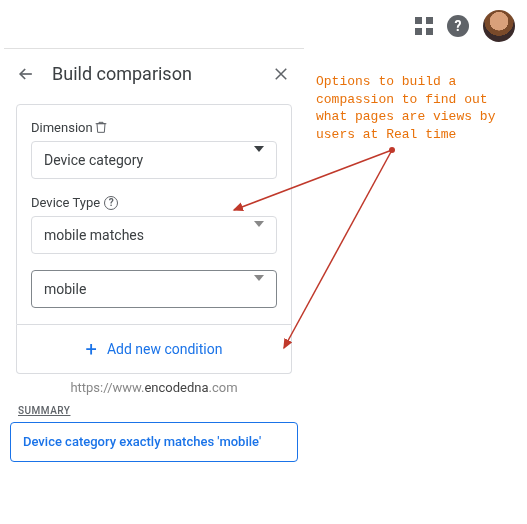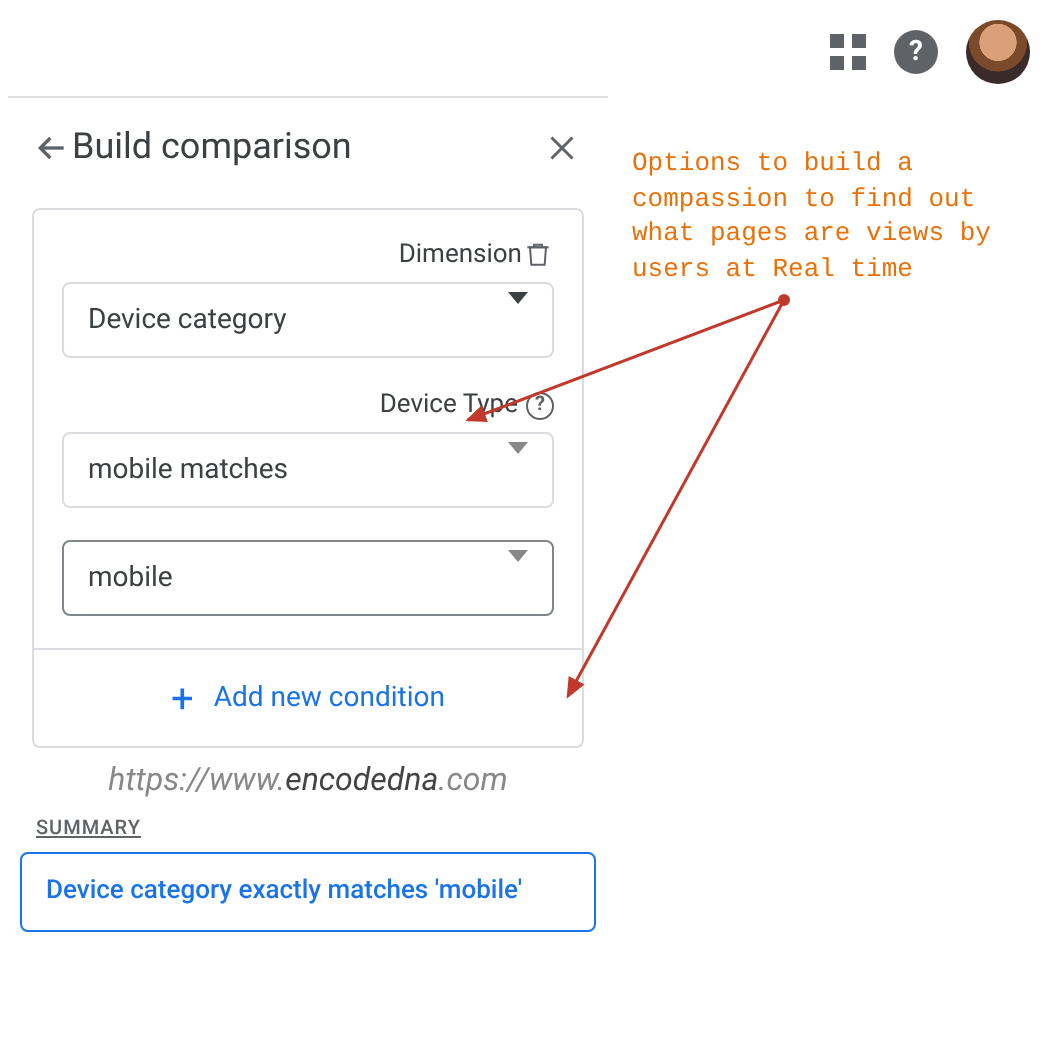--- a/index.html
+++ b/index.html
@@ -5,46 +5,46 @@
   * { box-sizing: border-box; margin: 0; padding: 0; font-family: 'Segoe UI', Roboto, Arial, sans-serif; }
   body { width: 527px; height: 524px; position: relative; background: #fff; overflow: hidden; }
   
   .topbar { height: 48px; display: flex; align-items: center; justify-content: flex-end; gap: 14px; padding-right: 12px; padding-top:4px;}
   .apps-icon { width: 18px; height: 18px; display: grid; grid-template-columns: 1fr 1fr; grid-template-rows: 1fr 1fr; gap: 3px; cursor: pointer; }
   .apps-icon span { background: #5f6368; width: 7px; height: 7px; }
   .help-icon { width: 22px; height: 22px; border-radius: 50%; background: #5f6368; color: #fff; font-weight: bold; font-size: 14px; display:flex; align-items:center; justify-content:center; cursor:pointer;}
   .avatar { width: 32px; height: 32px; border-radius: 50%; background: radial-gradient(circle at 50% 35%, #d9a07a 0 35%, #7a4a2a 36% 55%, #3a2a2a 56% 100%); cursor:pointer;}
   
   .panel { width: 300px; margin-left: 4px; border-top: 1px solid #e0e0e0; }
-  .panel-header { display:flex; align-items:center; padding: 14px 14px 14px 12px; }
+  .panel-header { display:flex; align-items:center; padding: 14px 14px 14px 12px; gap: 16px; }
   .back-arrow { width:20px; height:20px; cursor:pointer; }
   .back-arrow svg { stroke:#5f6368; }
   .panel-title { flex:1; font-size: 18px; color:#3c4043; font-weight:400;}
   .close-x { width:18px; height:18px; cursor:pointer; }
   .close-x svg { stroke:#5f6368; }
   
   .conditions-box { margin: 6px 12px 0 12px; border:1px solid #dadce0; border-radius:4px 4px 0 0; padding: 14px 14px 10px 14px; }
   .conditions-title { font-size:11px; letter-spacing:0.5px; color:#5f6368; font-weight:500; margin-bottom: 18px; }
   
-  .field-row { display:flex; align-items:center; justify-content:flex-end; margin-bottom:6px;}
+  .field-row { display:flex; align-items:center; justify-content:flex-start; margin-bottom:6px;}
   .field-label { font-size:13px; color:#3c4043; display:flex; align-items:center; gap:4px;}
   .label-help { width:14px; height:14px; border:1.5px solid #5f6368; border-radius:50%; font-size:10px; display:flex; align-items:center; justify-content:center; color:#5f6368; font-weight:bold;}
   .trash-icon { width:16px; height:16px; cursor:pointer; }
   .trash-icon svg { stroke:#5f6368; fill:none;}
   
   .select-box { border:1px solid #dadce0; border-radius:4px; height:38px; display:flex; align-items:center; padding:0 12px; font-size:14px; color:#3c4043; cursor:pointer; margin-bottom:16px; position:relative;}
   .select-box.strong-border { border-color:#80868b; border-width:1px;}
   .caret { margin-left:auto; }
   .caret-solid { width:0; height:0; border-left:5px solid transparent; border-right:5px solid transparent; border-top:6px solid #3c4043;}
   .caret-light { width:0; height:0; border-left:5px solid transparent; border-right:5px solid transparent; border-top:6px solid #888;}
   
   .add-cond { border:1px solid #dadce0; border-top:none; margin: 0 12px; padding: 14px 0; display:flex; align-items:center; justify-content:center; gap:10px; color:#1a73e8; font-size:14px; cursor:pointer; border-radius:0 0 4px 4px;}
   .plus-icon { font-size:20px; font-weight:400; line-height:1; color:#1a73e8;}
   
-  .watermark { text-align:center; font-size:16px; color:#888; margin:6px 0 2px 0;font-style:italic;}
+  .watermark { text-align:center; font-size:13px; color:#888; margin:6px 0 2px 0;}
   .watermark .dark { color:#444; }
   
   .summary-label { font-size:10px; letter-spacing:0.5px; color:#5f6368; font-weight:500; padding: 8px 14px 6px 14px; text-decoration: underline;}
   .summary-box { margin: 0 6px 6px 6px; border:1px solid #1a73e8; border-radius:4px; padding:10px 12px; color:#1a73e8; font-size:13px; font-weight:500; line-height:1.35;}
   
   
   .annotation { position:absolute; left:316px; top:73px; width:200px; color:#e8710a; font-size:13px; line-height:1.35;font-family:Liberation Mono, monospace;}
   svg.arrows { position:absolute; left:0; top:0; width:527px; height:524px; pointer-events:none; }
 </style>
 </head>

